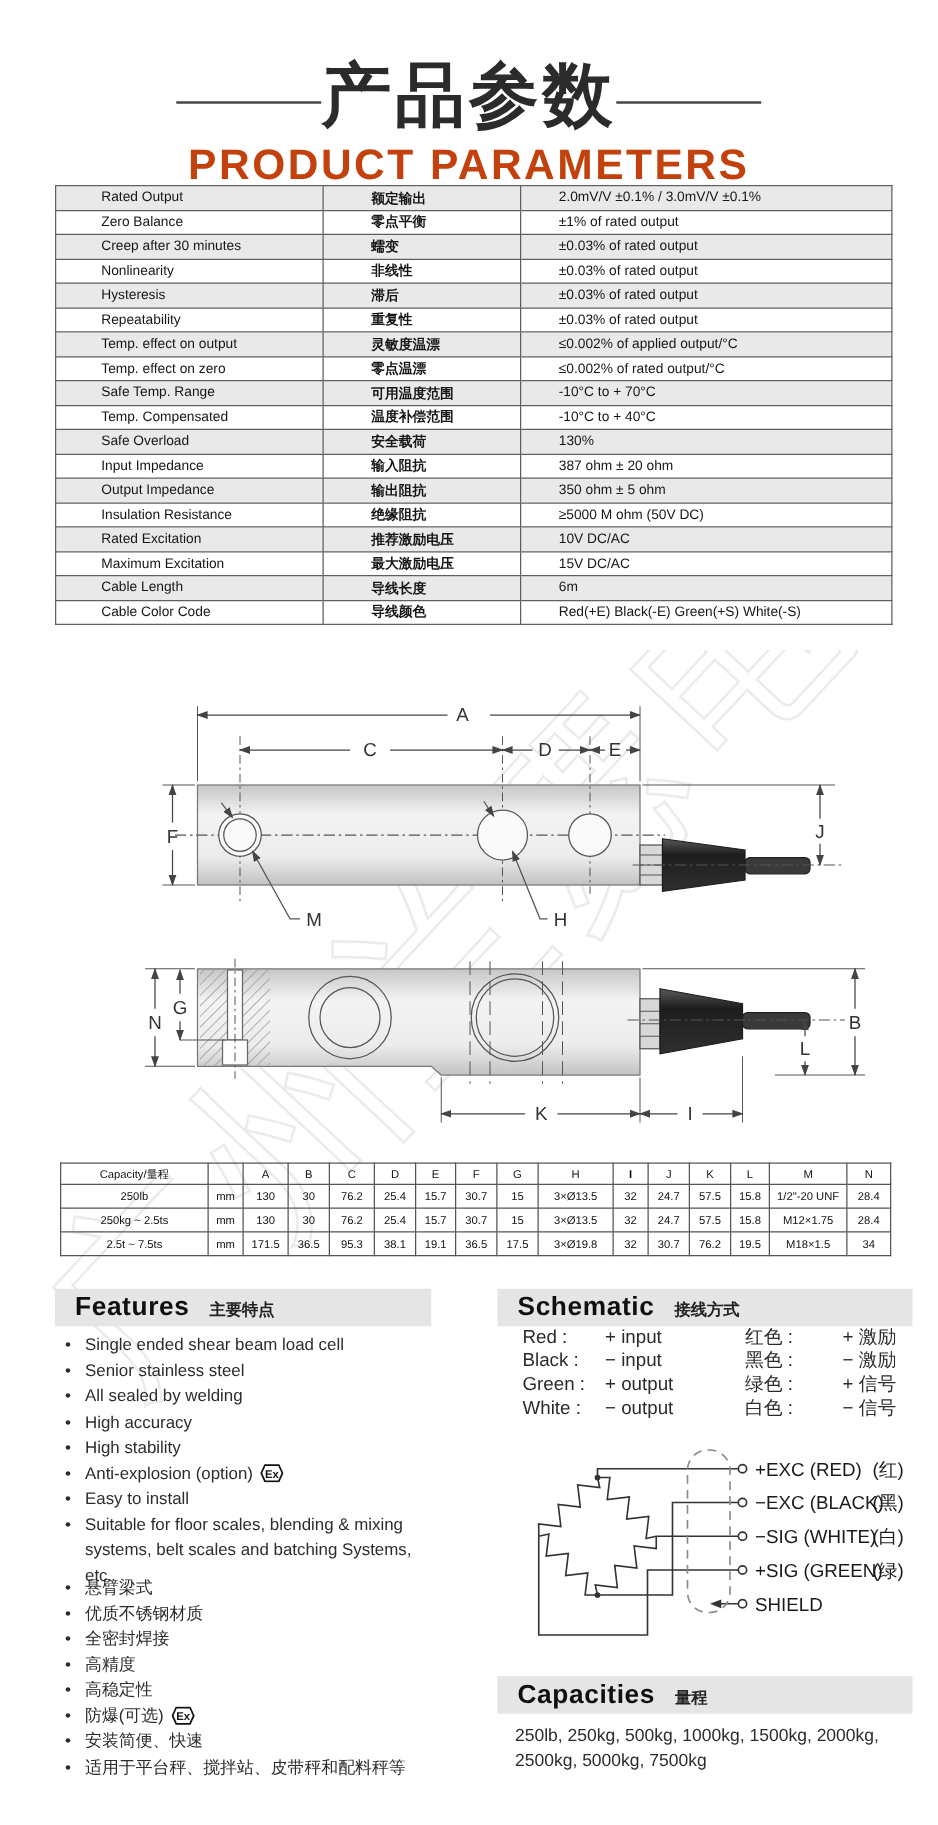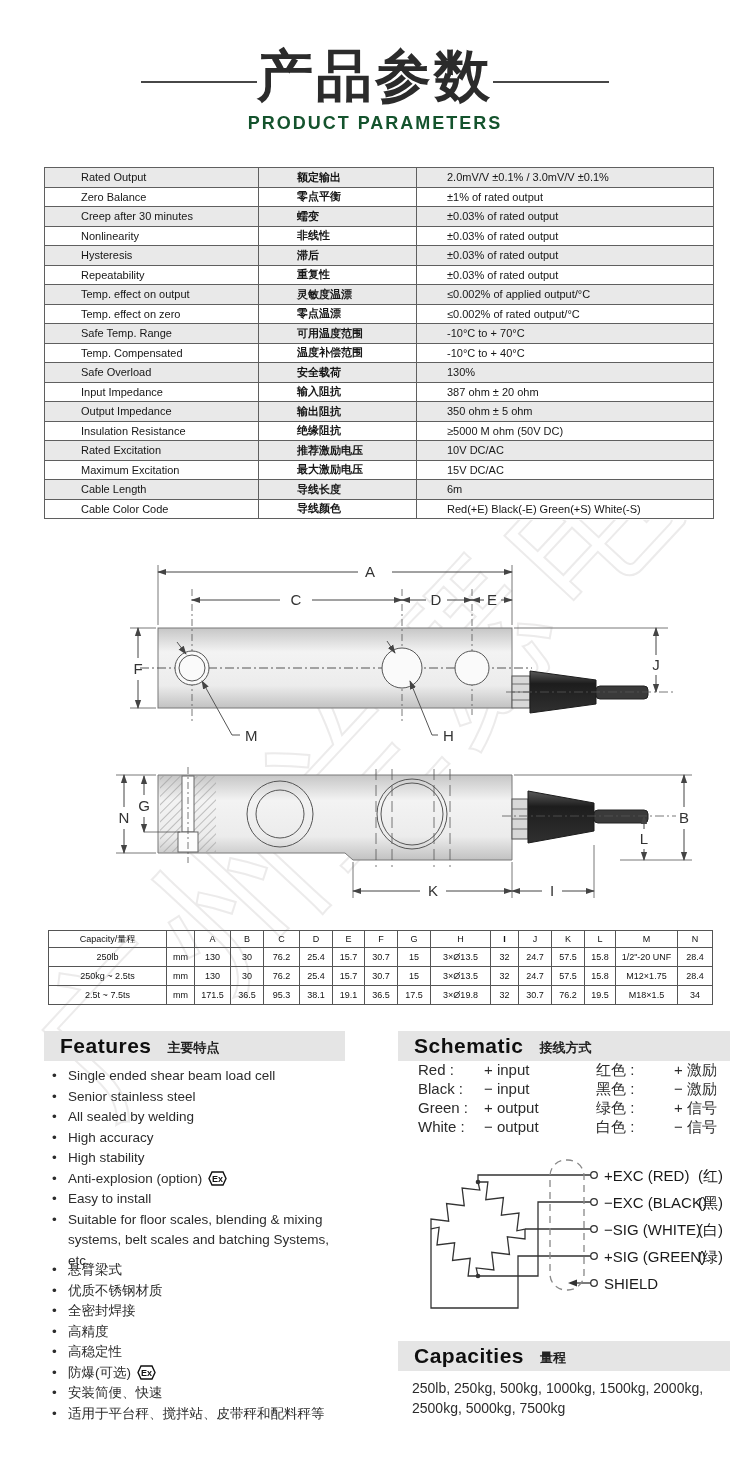--- a/index.html
+++ b/index.html
@@ -4,25 +4,25 @@
 <style>
   html,body{margin:0;padding:0;background:#fff;}
   body{font-family:"Liberation Sans","DejaVu Sans",sans-serif;color:#1a1a1a;}
   #page{position:relative;width:750px;height:1460px;margin:0 auto;background:#fff;overflow:hidden;}
 
   
   .hdr{position:absolute;left:0;top:40px;width:750px;text-align:center;}
   .title-row{display:flex;align-items:center;justify-content:center;}
   .title-line{width:116px;height:2px;background:#474747;margin-top:12px;}
   .cn-title{font-size:56px;font-weight:900;color:#2b2b2b;letter-spacing:3px;line-height:1.3;}
-  .en-title{font-size:18px;font-weight:600;color:#14532d;letter-spacing:2px;margin-top:0px;}
+  .en-title{font-size:34px;font-weight:600;color:#c2410c;letter-spacing:2px;margin-top:0px;}
 
   
   table{border-collapse:collapse;}
-  .spec{position:absolute;left:44px;top:167px;width:669px;table-layout:fixed;}
+  .spec{position:absolute;left:44px;top:148px;width:669px;table-layout:fixed;}
   .spec td{border:1px solid #5f5f5f;height:19.5px;font-size:11px;color:#161616;
            padding:0;box-sizing:border-box;white-space:nowrap;overflow:hidden;}
   .spec tr:nth-child(odd) td{background:#e9e9e9;}
   .spec td.c-en{padding-left:36px;}
   .spec td.c-zh{padding-left:38px;font-weight:600;}
   .spec td.c-val{padding-left:30px;}
 
   
   .dims{position:absolute;left:48px;top:930px;width:664px;table-layout:fixed;}
   .dims th,.dims td{border:1px solid #555;font-size:9px;font-weight:400;color:#111;

